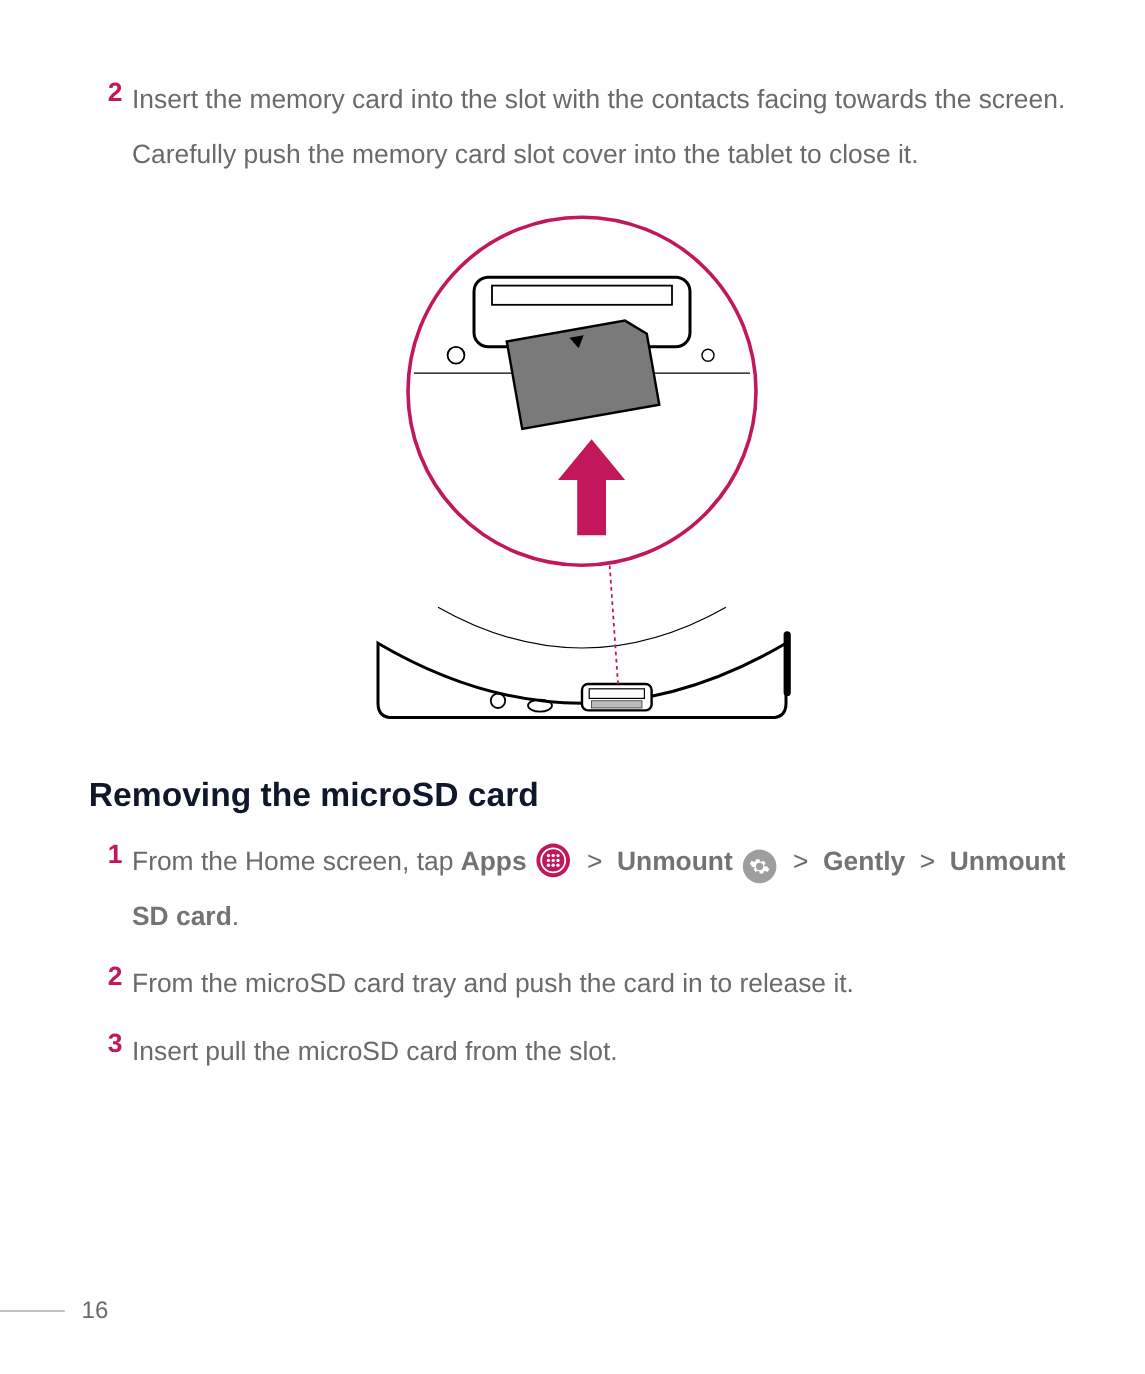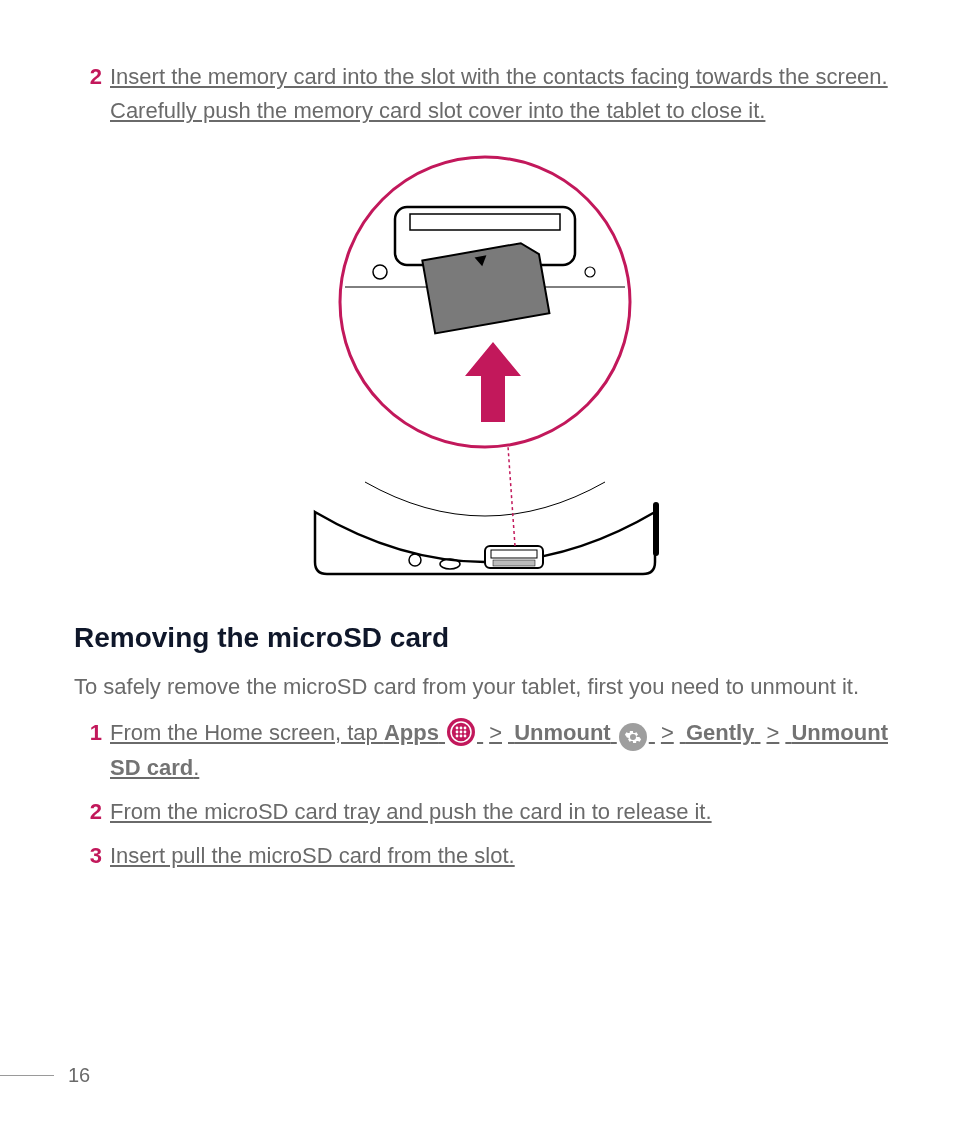--- a/index.html
+++ b/index.html
@@ -28,24 +28,23 @@
     color: #c2185b;
     font-weight: 700;
     font-size: 22px;
     line-height: 34px;
     text-align: right;
     padding-right: 8px;
   }
   .step-body {
     flex: 1;
     font-size: 22px;
-    line-height: 34px;
+    line-height: 46px;
     color: #6a6a6a;
     font-weight: 300;
-    text-decoration: underline;
   }
   .step-body .bold {
     font-weight: 700;
     color: #737373;
   }
   .figure-wrap {
     text-align: center;
     margin: 24px 0 30px 0;
   }
   .heading {
@@ -77,21 +76,21 @@
   .apps-icon svg { width: 28px; height: 28px; }
   .settings-icon {
     background: #9e9e9e;
   }
   .settings-icon svg { width: 18px; height: 18px; }
   .sep { margin: 0 6px; color: #6a6a6a; }
 
   .pagenum-bar {
     position: absolute;
     left: 0;
-    bottom: 58px;
+    bottom: 41px;
     display: flex;
     align-items: center;
   }
   .pagenum-line {
     width: 54px;
     height: 0;
     border-top: 1px solid #9a9a9a;
   }
   .pagenum {
     font-size: 20px;
@@ -151,21 +150,20 @@
 
         <g transform="translate(218,232)">
           <polygon points="0,-42 28,-8 12,-8 12,38 -12,38 -12,-8 -28,-8" fill="#c2185b"></polygon>
         </g>
       </g>
     </svg>
   </div>
 
   <div class="heading">Removing the microSD card</div>
 
-  <div class="intro">To safely remove the microSD card from your tablet, first you need to unmount it.</div>
 
   <div class="step">
     <div class="step-num">1</div>
     <div class="step-body">
       <span>From the Home screen, tap </span>
       <span class="bold">Apps</span>
       <span class="inline-icon apps-icon">
         <svg viewBox="0 0 28 28">
           <circle cx="14" cy="14" r="10" fill="none" stroke="#fff" stroke-width="1.5"></circle>
           <circle cx="10" cy="10" r="1.4" fill="#fff"></circle>

